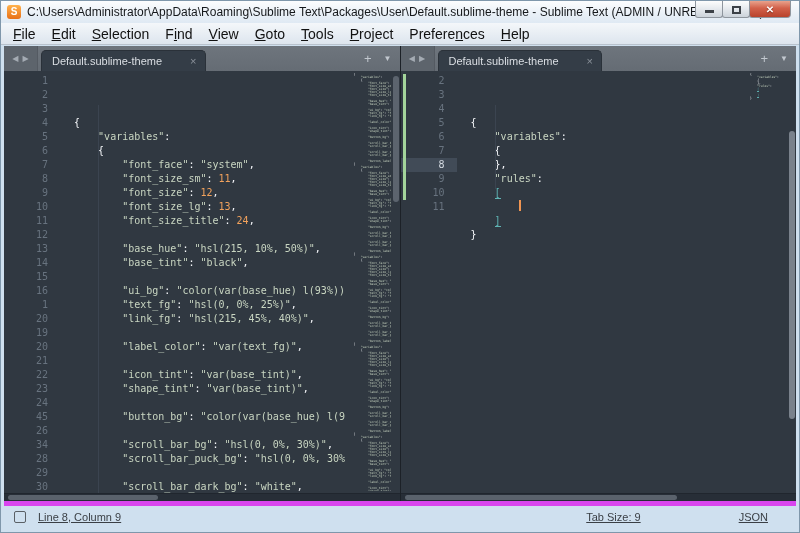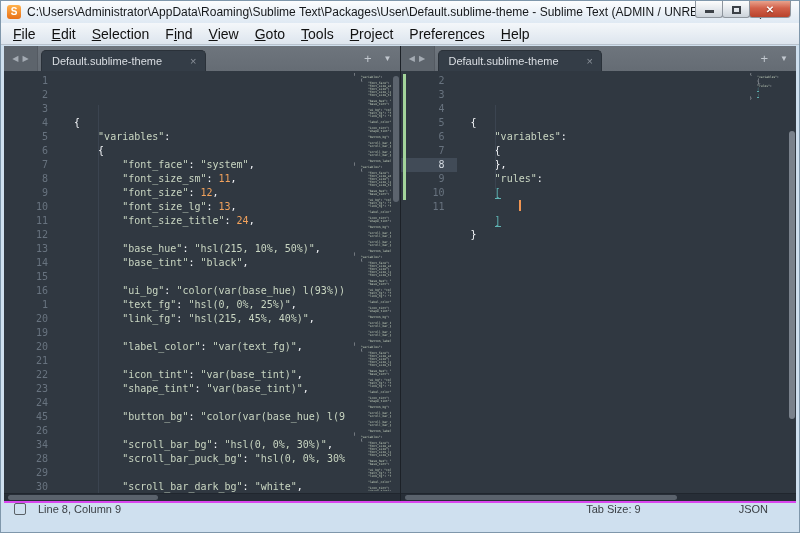--- a/index.html
+++ b/index.html
@@ -106,22 +106,22 @@
   .vthumb{ position:absolute; left:0; right:0; border-radius:3px; background:#5c646e; }
   .pane0 .vthumb{ top:3px; height:126px; }
   .pane1 .vthumb{ top:58px; height:288px; background:#7a828c; }
   .hscroll{ height:8px; background:#272e37; border-top:1px solid #20262e; position:relative; }
   .hthumb{ position:absolute; top:1px; height:5px; border-radius:3px; background:#5a626c; }
   .pane0 .hthumb{ left:4px; width:150px; }
   .pane1 .hthumb{ left:4px; width:272px; }
   
   .statusbar{
     height:26px; background:linear-gradient(#e9eckf0,#e8ebee 10%,#d2d6db);
-    border-top:2px solid #d946ef;
-    display:flex; align-items:flex-start; font-size:11px; color:#3a3f45;
+    border-top:5px solid #d946ef;
+    display:flex; align-items:center; font-size:11px; color:#3a3f45;text-decoration:underline;
   }
   .status-icon{ width:12px; height:12px; border:1px solid #5a6066; border-radius:2px; margin:0 12px 0 10px; }
   .status-left{ cursor:default; }
   .status-spacer{ flex:1; }
   .status-tabsize{ margin-right:62px; cursor:default; }
   .status-syntax{ margin-right:28px; cursor:default;margin-left:36px; }
 </style>
 </head>
 <body>
 

